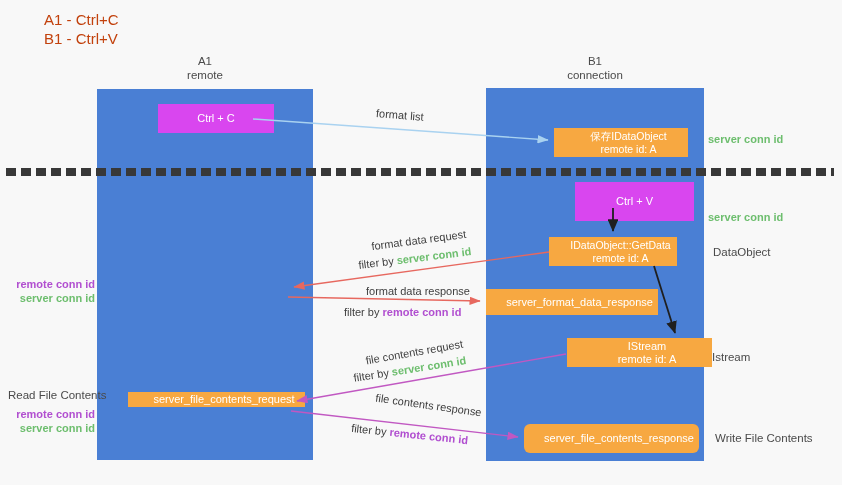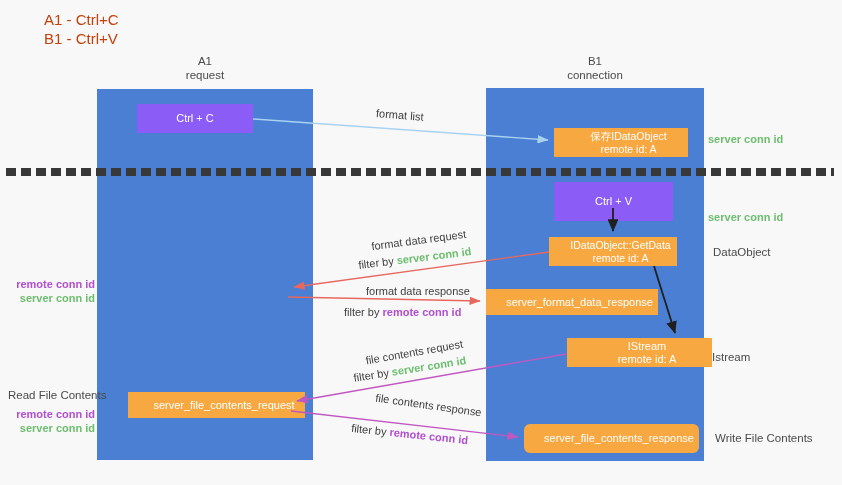--- a/index.html
+++ b/index.html
@@ -23,30 +23,30 @@
   
   #dotted{position:absolute;left:6px;top:168px;width:828px;height:8px;z-index:5;
           background:repeating-linear-gradient(to right,#383838 0 10px,transparent 10px 15px);}
 
   
   #arrows{position:absolute;left:0;top:0;width:842px;height:485px;z-index:6;}
 
   
   .box{position:absolute;display:flex;flex-direction:column;align-items:center;justify-content:center;
        color:#fff;font-size:11px;line-height:13px;text-align:center;z-index:4;white-space:nowrap;}
-  .green-box{background:#8b5cf6;}
+  .green-box{background:#d946ef;margin-left:21px;}
   .orange-box{background:#f7a841;padding-left:15px;}
   #box-ctrl-c{left:137px;top:104px;width:116px;height:29px;}
   #box-save{left:554px;top:128px;width:119px;height:29px;font-size:10.5px;}
   #box-ctrl-v{left:554px;top:182px;width:119px;height:39px;}
   #box-getdata{left:549px;top:237px;width:113px;height:29px;font-size:10.5px;}
   #box-fmt-req{left:130px;top:277px;width:156px;height:26px;}
   #box-fmt-resp{left:486px;top:289px;width:157px;height:26px;}
   #box-istream{left:567px;top:338px;width:130px;height:29px;}
-  #box-file-req{left:128px;top:392px;width:162px;height:26px;}
+  #box-file-req{left:128px;top:392px;width:162px;height:15px;}
   #box-file-resp{left:524px;top:424px;width:160px;height:29px;border-radius:6px;}
 
   
   .elabel{position:absolute;font-size:11px;color:#3e3e3e;white-space:nowrap;z-index:7;}
   #lbl-format-list{left:376px;top:109px;transform:rotate(4.5deg);}
   #lbl-fdr{left:371px;top:234px;transform:rotate(-7.5deg);}
   #lbl-fdr-filter{left:358px;top:252px;transform:rotate(-7deg);}
   #lbl-fdresp{left:366px;top:285px;}
   #lbl-fdresp-filter{left:344px;top:306px;}
   #lbl-fcr{left:365px;top:346px;transform:rotate(-10deg);}
@@ -75,21 +75,21 @@
 
 <div id="stage">
 
   <div id="title">
     <div>A1 - Ctrl+C</div>
     <div>B1 - Ctrl+V</div>
   </div>
 
   <div class="lane-header" id="hdr-a1">
     <div>A1</div>
-    <div>request</div>
+    <div>remote</div>
   </div>
   <div class="lane-header" id="hdr-b1">
     <div>B1</div>
     <div>connection</div>
   </div>
 
   <div class="lane" id="lane-a1"></div>
   <div class="lane" id="lane-b1"></div>
 
   <div id="dotted"></div>

